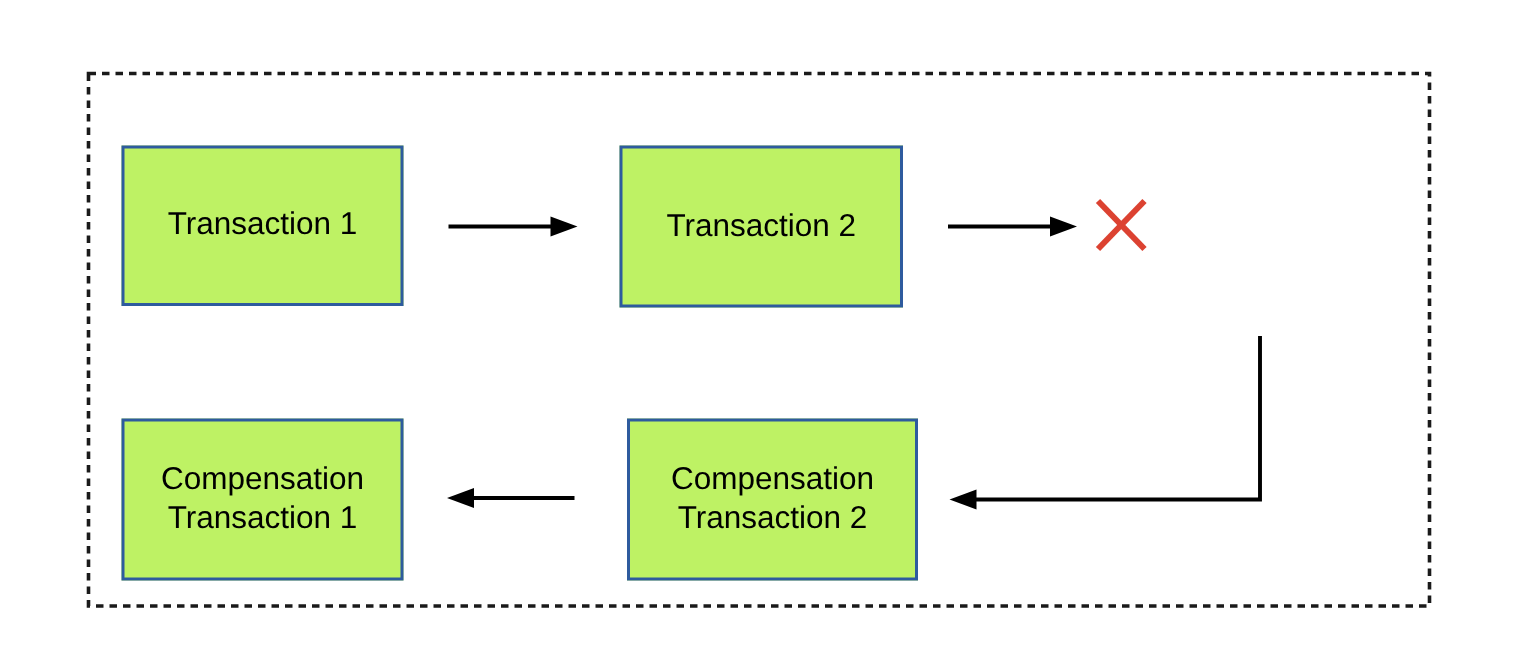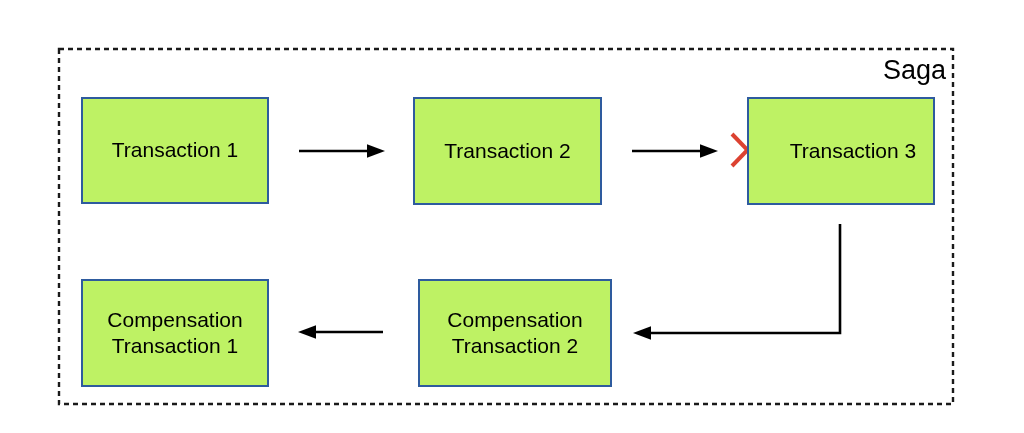--- a/index.html
+++ b/index.html
@@ -100,33 +100,29 @@
       <line class="edge-line" x1="383" y1="332" x2="314" y2="332"></line>
       <polygon class="edge-head" points="298,332 316,325.3 316,338.7"></polygon>
     </g>
 
     <g class="x-mark">
       <line x1="732" y1="134" x2="763" y2="166"></line>
       <line x1="763" y1="134" x2="732" y2="166"></line>
     </g>
   </svg>
 
-  <div class="frame-label">Saga</div>
 
   <div class="node node-t1">
     <span>Transaction 1</span>
   </div>
 
   <div class="node node-t2">
     <span>Transaction 2</span>
   </div>
 
-  <div class="node node-t3">
-    <span>Transaction 3</span>
-  </div>
 
   <div class="node node-ct1">
     <span>
       <span>Compensation</span><br>
       <span>Transaction 1</span>
     </span>
   </div>
 
   <div class="node node-ct2">
     <span>

